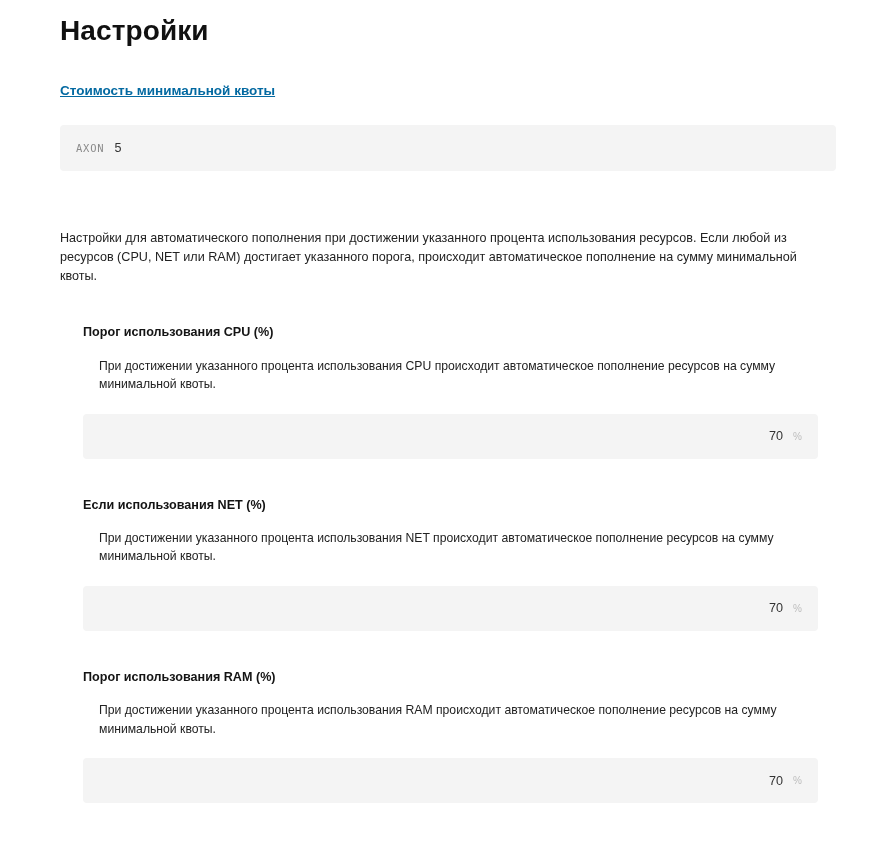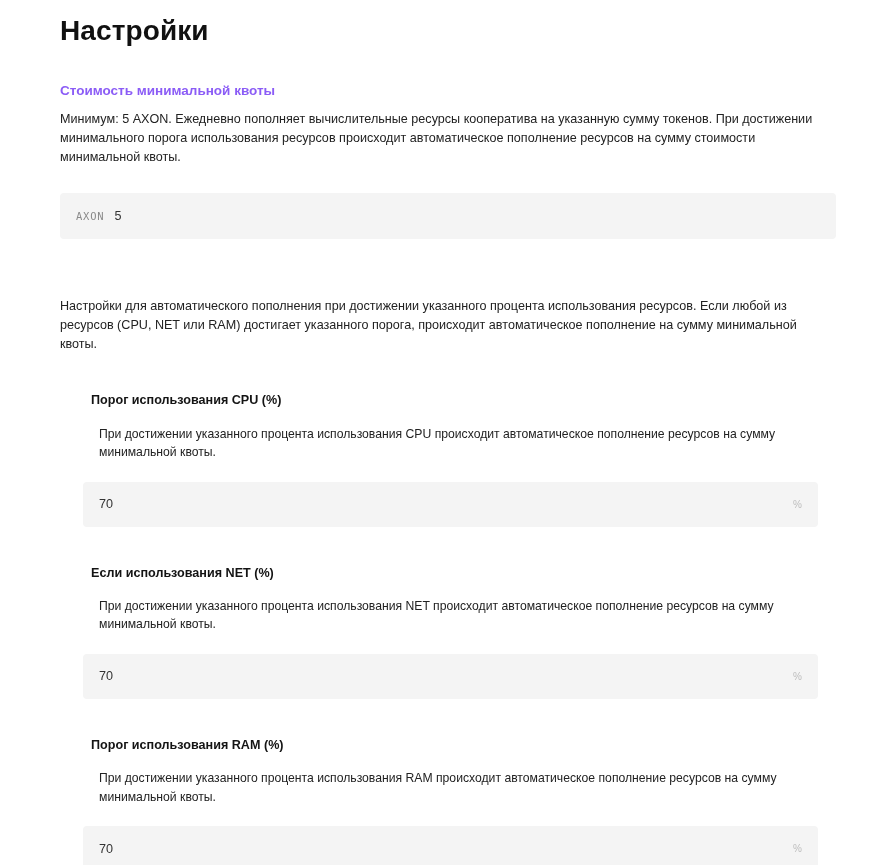--- a/index.html
+++ b/index.html
@@ -30,23 +30,24 @@
     line-height: 1.2;
   }
 
   .section {
     margin-bottom: 0;
   }
 
   .section-heading {
     font-size: 13.5px;
     font-weight: bold;
-    color: #8b5cf6;
+    color: #0369a1;
     margin: 0 0 11px 0;
     line-height: 1.3;
+    text-decoration: underline;
   }
 
   .section-desc {
     font-size: 12.6px;
     line-height: 19px;
     color: #222222;
     margin: 0;
     max-width: 782px;
   }
 
@@ -89,51 +90,51 @@
 
   
   .subsection {
     margin-left: 23px;
   }
 
   .sub-heading {
     font-size: 12.6px;
     font-weight: bold;
     color: #141414;
-    margin: 0 0 12px 8px;
+    margin: 0 0 12px 0;
     line-height: 1.3;
   }
 
   .sub-desc {
     font-size: 12.2px;
     line-height: 18.5px;
     color: #222222;
     margin: 16px;
     max-width: 700px;
   }
 
   .field-pct {
     margin-top: 20px;
     width: 735px;
     height: 45px;
+    text-align: right;
   }
 
   .spacer-lg { height: 58px; }
   .spacer-md { height: 38px; }
 </style>
 </head>
 <body>
 
 <div class="page">
 
   <h1 class="page-title">Настройки</h1>
 
   <div class="section">
     <h2 class="section-heading">Стоимость минимальной квоты</h2>
-    <p class="section-desc">Минимум: 5 AXON. Ежедневно пополняет вычислительные ресурсы кооператива на указанную сумму токенов. При достижении минимального порога использования ресурсов происходит автоматическое пополнение ресурсов на сумму стоимости минимальной квоты.</p>
 
     <div class="field field-axon">
       <span class="field-prefix">AXON</span>
       <span class="field-value" placeholder="5">5</span>
     </div>
   </div>
 
   <div class="spacer-lg"></div>
 
   <div class="section">

